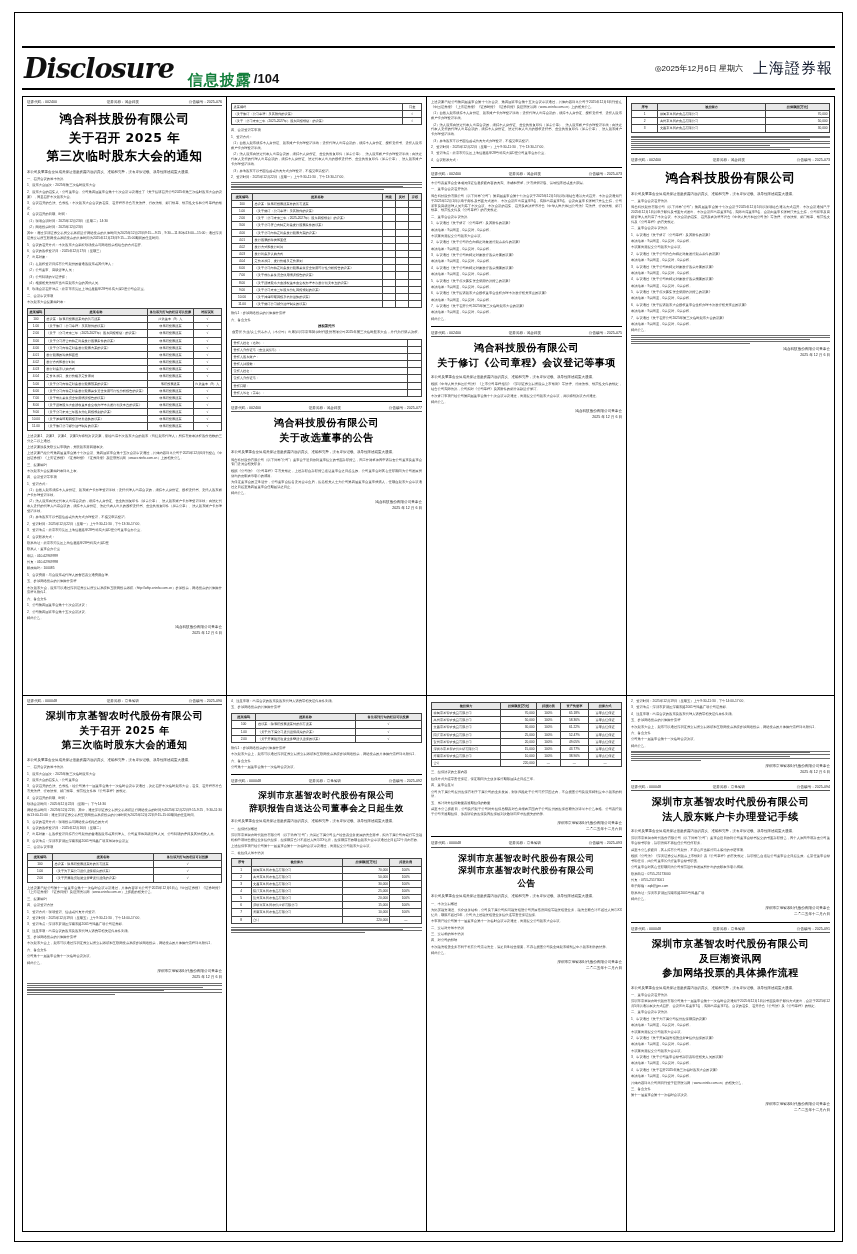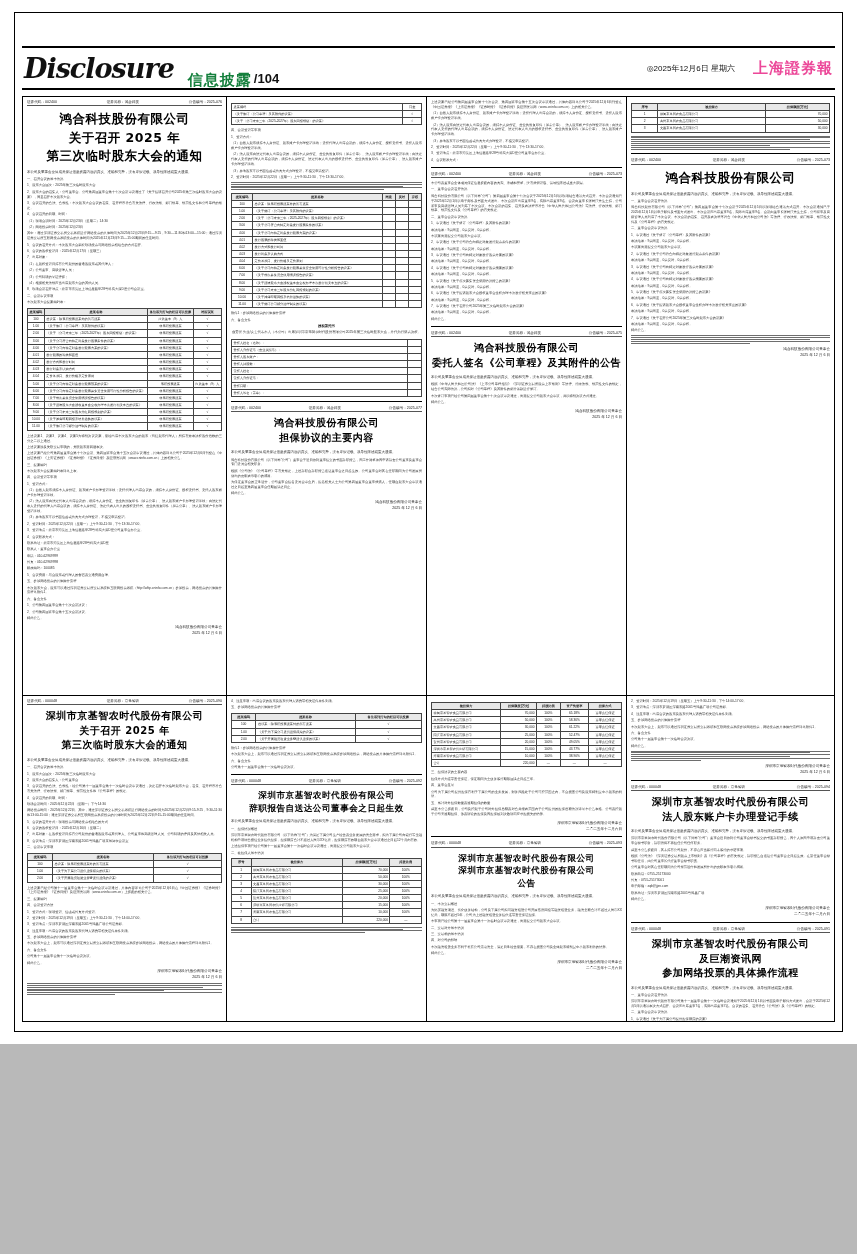--- a/index.html
+++ b/index.html
@@ -1,18 +1,18 @@
 <!DOCTYPE html>
 <html><head>
 <meta charset="utf-8">
 <style>
   html,body{margin:0;padding:0;background:#b9b9b9;}
   body{font-family:"Liberation Sans","DejaVu Sans",sans-serif;}
   .page{
-    width:857px;height:1044px;background:#ffffff;position:relative;
+    width:857px;height:1254px;background:#ffffff;position:relative;
     box-sizing:border-box;overflow:hidden;
   }
   .sheet{
     position:absolute;left:14px;top:12px;right:14px;bottom:12px;
     border:1px solid #000;box-sizing:border-box;
   }
   
   .masthead{
     position:absolute;left:22px;top:46px;right:22px;height:40px;
     border-top:2px solid #000;border-bottom:2px solid #000;
@@ -20,25 +20,25 @@
   }
   .masthead .disclosure{
     font-family:"DejaVu Serif","Liberation Serif",serif;
     font-weight:bold;font-style:italic;font-size:27px;letter-spacing:-1px;
     color:#111;padding-left:2px;
   }
   .masthead .cn{
     font-size:15px;font-weight:bold;margin-left:14px;letter-spacing:1px;color:#15803d;margin-top:24px;
   }
   .masthead .pageno{font-size:13px;font-weight:bold;margin-left:2px;color:#111;margin-top:20px;}
-  .masthead .right{margin-left:auto;display:flex;align-items:center;gap:18px;padding-right:2px;}
+  .masthead .right{margin-left:auto;display:flex;align-items:center;gap:10px;padding-right:2px;}
   .masthead .date{font-size:8px;color:#111;}
   .masthead .paper{
     font-family:"DejaVu Serif","Liberation Serif",serif;
-    font-size:15px;font-weight:bold;color:#ec4899;letter-spacing:1px;
+    font-size:15px;font-weight:normal;color:#0f172a;letter-spacing:1px;
   }
   
   .content{
     position:absolute;left:22px;top:96px;right:22px;bottom:22px;
     border:1px solid #000;box-sizing:border-box;padding-left:40px;
   }
   .block{position:absolute;box-sizing:border-box;overflow:hidden;}
   .hr-sep{position:absolute;left:0;right:0;height:1px;background:#000;}
   .col{position:absolute;top:0;bottom:0;width:1px;background:#000;}
 
@@ -470,21 +470,21 @@
       </table>
 
       <div class="ruleline"></div>
       <div class="meta">
         <span>证券代码：002400</span>
         <span>证券简称：鸿合科技</span>
         <span>公告编号：2025-077</span>
       </div>
       <h1 class="title small">
         <div>鸿合科技股份有限公司</div>
-        <div>担保协议的主要内容</div>
+        <div>关于改选董事的公告</div>
       </h1>
       <div class="lead">本公司及董事会全体成员保证信息披露内容的真实、准确和完整，没有虚假记载、误导性陈述或重大遗漏。</div>
       <div class="body-text">
         <p>鸿合科技股份有限公司（以下简称"公司"）董事会于近日收到董事提交的书面辞职报告，因工作调整原因申请辞去公司董事及董事会专门委员会相关职务。</p>
         <p>根据《公司法》《公司章程》等有关规定，上述辞职自辞职报告送达董事会之日起生效。公司董事会对其在任职期间为公司发展所做出的贡献表示衷心的感谢。</p>
         <p>为保证董事会的正常运作，公司董事会提名委员会审查后，提名相关人士为公司第四届董事会董事候选人，任期自股东大会审议通过之日起至第四届董事会任期届满之日止。</p>
         <p>特此公告。</p>
       </div>
       <div class="sig">
         <div>鸿合科技股份有限公司董事会</div>
@@ -531,21 +531,21 @@
         <p>特此公告。</p>
       </div>
       <div class="ruleline"></div>
       <div class="meta">
         <span>证券代码：002400</span>
         <span>证券简称：鸿合科技</span>
         <span>公告编号：2025-075</span>
       </div>
       <h1 class="title small">
         <div>鸿合科技股份有限公司</div>
-        <div>委托人签名《公司章程》及其附件的公告</div>
+        <div>关于修订《公司章程》会议登记等事项</div>
       </h1>
       <div class="lead">本公司及董事会全体成员保证信息披露内容的真实、准确和完整，没有虚假记载、误导性陈述或重大遗漏。</div>
       <div class="body-text">
         <p>根据《中华人民共和国公司法》《上市公司章程指引》《深圳证券交易所股票上市规则》等法律、行政法规、规范性文件的规定，结合公司实际情况，公司拟对《公司章程》及其附件的部分条款进行修订。</p>
         <p>本次修订事项已经公司第四届董事会第十七次会议审议通过，尚需提交公司股东大会审议，并以特别决议方式通过。</p>
         <p>特此公告。</p>
       </div>
       <div class="sig">
         <div>鸿合科技股份有限公司董事会</div>
         <div>2025 年 12 月 6 日</div>

